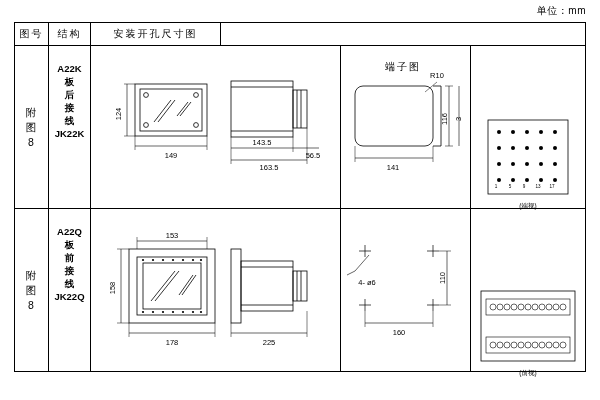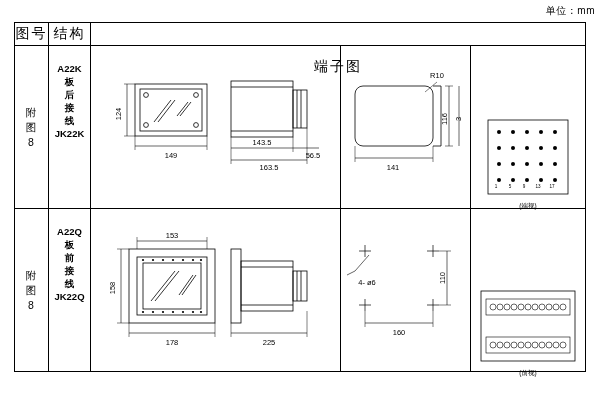--- a/index.html
+++ b/index.html
@@ -11,21 +11,21 @@
     width: 600px;
     height: 400px;
     font-family: "Liberation Sans", sans-serif;
     color: #000;
     position: relative;
     overflow: hidden;
   }
   .unit {
     position: absolute;
     top: 4px;
-    right: 5px;
+    right: 14px;
     font-size: 10px;
     letter-spacing: 0.5px;
     margin-left: 44px;
   }
   .table {
     position: absolute;
     left: 14px;
     top: 22px;
     width: 572px;
     height: 350px;
@@ -36,21 +36,21 @@
   }
   .thead {
     display: flex;
     height: 22px;
     border-bottom: 1px solid #000;
   }
   .thead > div {
     display: flex;
     align-items: center;
     justify-content: center;
-    font-size: 14px;
+    font-size: 10px;
     border-right: 1px solid #000;
     box-sizing: border-box;
     letter-spacing: 2px;
   }
   .thead > div:last-child { border-right: none; }
   .c1 { width: 34px; }
   .c2 { width: 42px; }
   .c3 { width: 250px; }
   .c4 { width: 130px; }
   .c5 { flex: 1; margin-top: 44px; }
@@ -96,20 +96,21 @@
 </head>
 <body>
 
 <div class="unit">单位：mm</div>
 
 <div class="table">
 
   <div class="thead">
     <div class="c1">图号</div>
     <div class="c2">结构</div>
+    <div class="c4">安装开孔尺寸图</div>
     <div class="c5">端子图</div>
   </div>
 
   <div class="row">
 
     <div class="c1 cell-center">
       <div class="vtext">
         <div>附</div>
         <div>图</div>
         <div>8</div>

